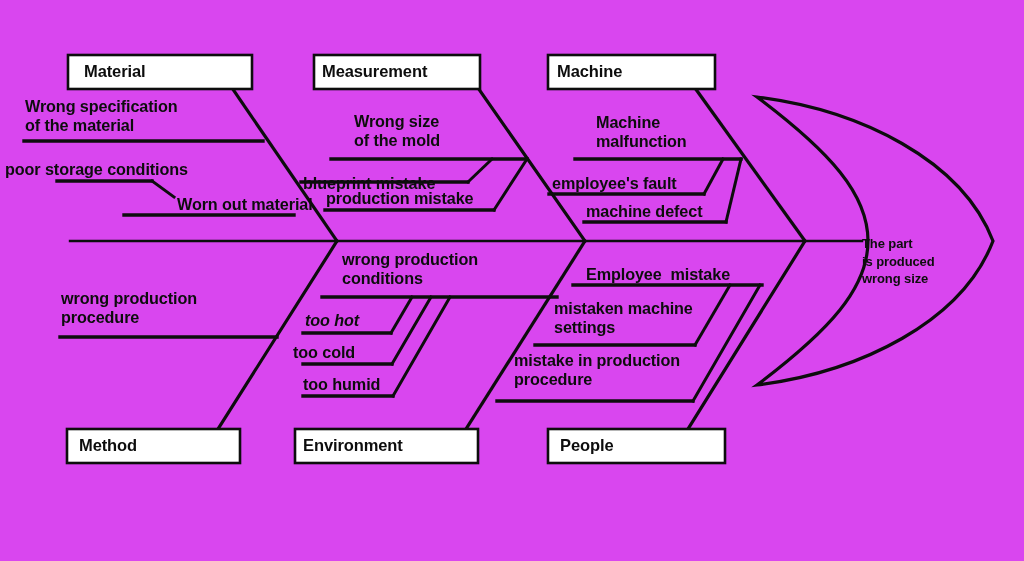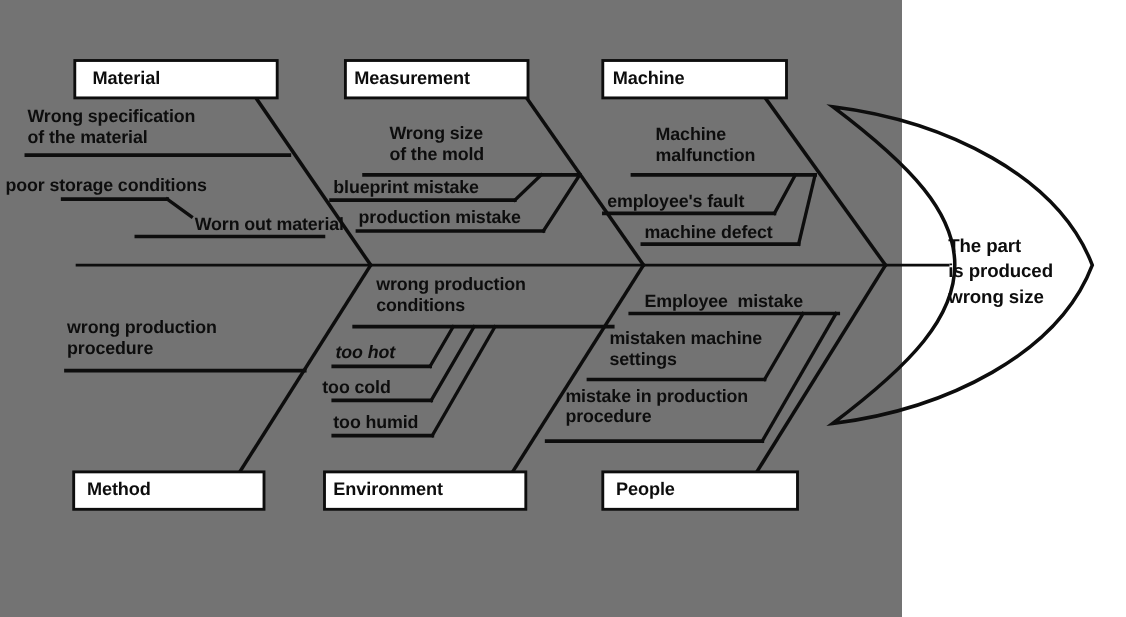--- a/index.html
+++ b/index.html
@@ -8,23 +8,23 @@
     background: #ffffff;
   }
   body {
     width: 1024px;
     height: 561px;
     font-family: "Liberation Sans", sans-serif;
     overflow: hidden;
   }
   #diagram-root {
     position: relative;
-    width: 820px;
+    width: 1024px;
     height: 561px;
-    background: #737373;
+    background: #d946ef;
   }
   svg.fishbone {
     position: absolute;
     top: 0;
     left: 0;
     width: 1024px;
     height: 561px;
   }
   .stroke {
     stroke: #0d0d0d;
@@ -50,22 +50,23 @@
     line-height: 1.17;
     letter-spacing: -0.1px;
   }
   .cat-label {
     font-size: 16.5px;
   }
   .cause-label {
     font-size: 16.2px;
   }
   .effect-label {
-    font-size: 17px;
+    font-size: 13px;
     line-height: 1.35;
+    margin-top: 22px;
   }
 </style>
 </head>
 <body>
 
 <div id="diagram-root">
 
   <svg class="fishbone" viewBox="0 0 1024 561">
 
     <line class="stroke spine" x1="70" y1="241" x2="862" y2="241"></line>
@@ -136,21 +137,21 @@
   <div class="lbl cat-label" style="left:303px; top:436px;">Environment</div>
   <div class="lbl cat-label" style="left:560px; top:436px;">People</div>
 
   <div class="lbl cause-label" style="left:25px; top:97px;">Wrong specification
 of the material</div>
   <div class="lbl cause-label" style="left:5px; top:160px;">poor storage conditions</div>
   <div class="lbl cause-label" style="left:140px; top:195px;margin-left:37px;">Worn out material</div>
 
   <div class="lbl cause-label" style="left:354px; top:112px;">Wrong size
 of the mold</div>
-  <div class="lbl cause-label" style="left:303px; top:161px;">blueprint mistake</div>
+  <div class="lbl cause-label" style="left:303px; top:174px;">blueprint mistake</div>
   <div class="lbl cause-label" style="left:326px; top:189px;">production mistake</div>
 
   <div class="lbl cause-label" style="left:596px; top:113px;">Machine
 malfunction</div>
   <div class="lbl cause-label" style="left:552px; top:174px;">employee's fault</div>
   <div class="lbl cause-label" style="left:586px; top:202px;text-align:center;">machine defect</div>
 
   <div class="lbl cause-label" style="left:61px; top:289px;">wrong production
 procedure</div>
 

